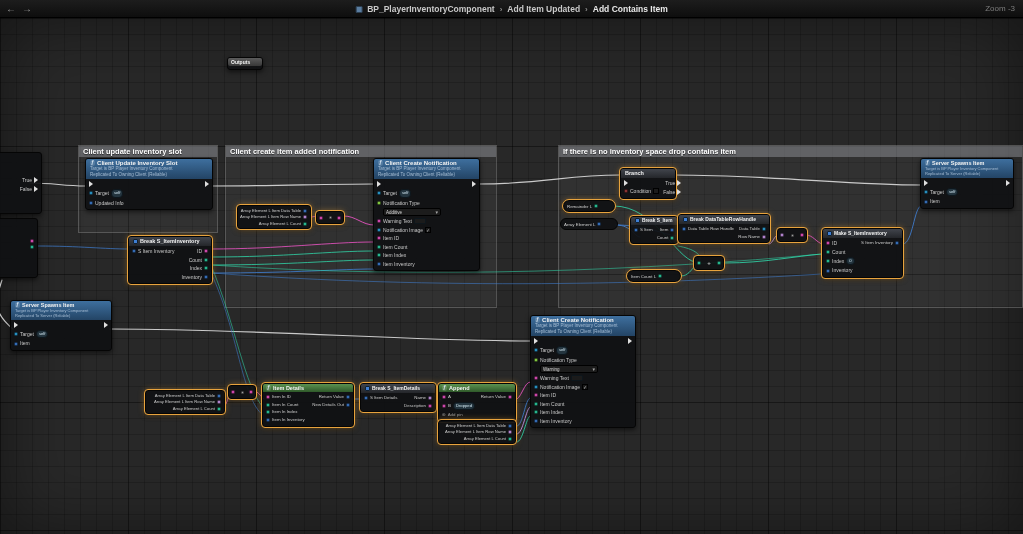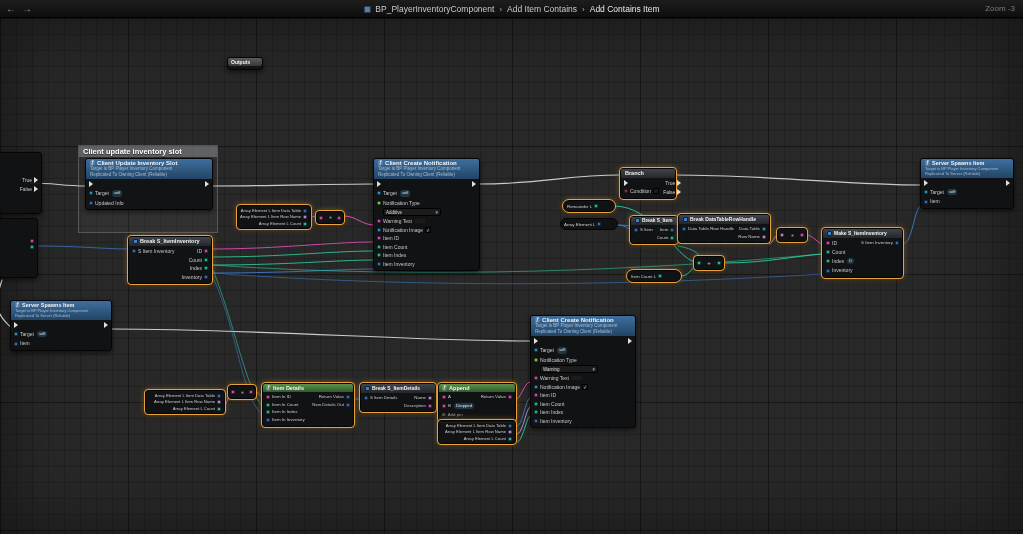--- a/index.html
+++ b/index.html
@@ -9,21 +9,21 @@
 
   
   .toolbar{position:absolute;left:0;top:0;width:1023px;height:18px;
            background:linear-gradient(#1d1d1d,#0e0e0e);border-bottom:1px solid #000;
            display:flex;align-items:center;}
   .nav{display:flex;gap:6px;padding-left:6px;}
   .navbtn{color:#9a9a9a;font-size:10px;line-height:17px;cursor:pointer;}
   .breadcrumb{position:absolute;left:50%;transform:translateX(-50%);top:0;height:18px;
               display:flex;align-items:center;gap:5px;font-size:8.5px;}
   .bc-icon{width:7px;height:7px;background:#5a7da0;border:1px solid #2c3e50;border-radius:1px;}
-  .bc-item{color:#c9c9c9;font-weight:normal;}
+  .bc-item{color:#c9c9c9;font-weight:bold;}
   .bc-item.active{color:#e8e8e8;}
   .bc-sep{color:#8a8a8a;font-weight:bold;font-size:8px;}
   .zoom{position:absolute;right:8px;top:0;line-height:18px;font-size:8px;color:#7d7d7d;}
 
   
   .canvas{position:absolute;left:0;top:18px;width:1023px;height:516px;overflow:hidden;
           background-color:#282828;
           background-image:
             linear-gradient(rgba(0,0,0,.30) 1px,transparent 1px),
             linear-gradient(90deg,rgba(0,0,0,.30) 1px,transparent 1px),
@@ -89,31 +89,37 @@
 
   <div class="toolbar">
     <div class="nav">
       <span class="navbtn">←</span>
       <span class="navbtn">→</span>
     </div>
     <div class="breadcrumb">
       <span class="bc-icon"></span>
       <span class="bc-item">BP_PlayerInventoryComponent</span>
       <span class="bc-sep">›</span>
-      <span class="bc-item">Add Item Contains</span>
+      <span class="bc-item">Add Item Updated</span>
       <span class="bc-sep">›</span>
       <span class="bc-item active">Add Contains Item</span>
     </div>
     <div class="zoom">Zoom -3</div>
   </div>
 
   <div class="canvas">
 
     <div class="comment" style="left:78px;top:127px;width:140px;height:88px">
       <div class="chdr">Client update inventory slot</div>
+    </div>
+    <div class="comment" style="left:225px;top:127px;width:272px;height:163px">
+      <div class="chdr">Client create item added notification</div>
+    </div>
+    <div class="comment" style="left:558px;top:127px;width:465px;height:163px">
+      <div class="chdr">If there is no inventory space drop contains item</div>
     </div>
 
     <svg class="wires" width="1023" height="516">
       <g fill="none" stroke-linecap="round">
 
         <path d="M 30,165 C 55,165 62,168 86,168" stroke="#dcdcdc" stroke-width="1.2" opacity=".9"></path>
         <path d="M 212,168 C 280,168 320,166 374,166" stroke="#dcdcdc" stroke-width="1.2" opacity=".9"></path>
         <path d="M 479,166 C 545,166 565,157 620,157" stroke="#dcdcdc" stroke-width="1.2" opacity=".9"></path>
         <path d="M 674,157 C 770,157 850,167 921,167" stroke="#dcdcdc" stroke-width="1.2" opacity=".9"></path>
         <path d="M 2,262 C -6,285 -6,295 13,311" stroke="#dcdcdc" stroke-width="1.2" opacity=".9"></path>

